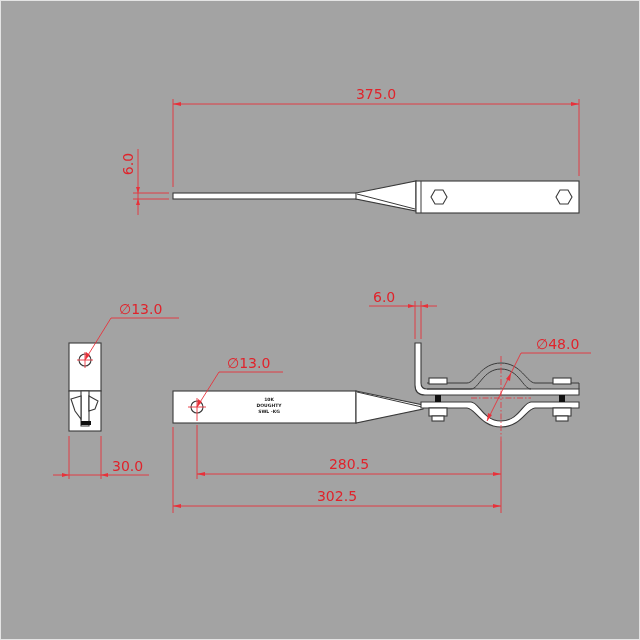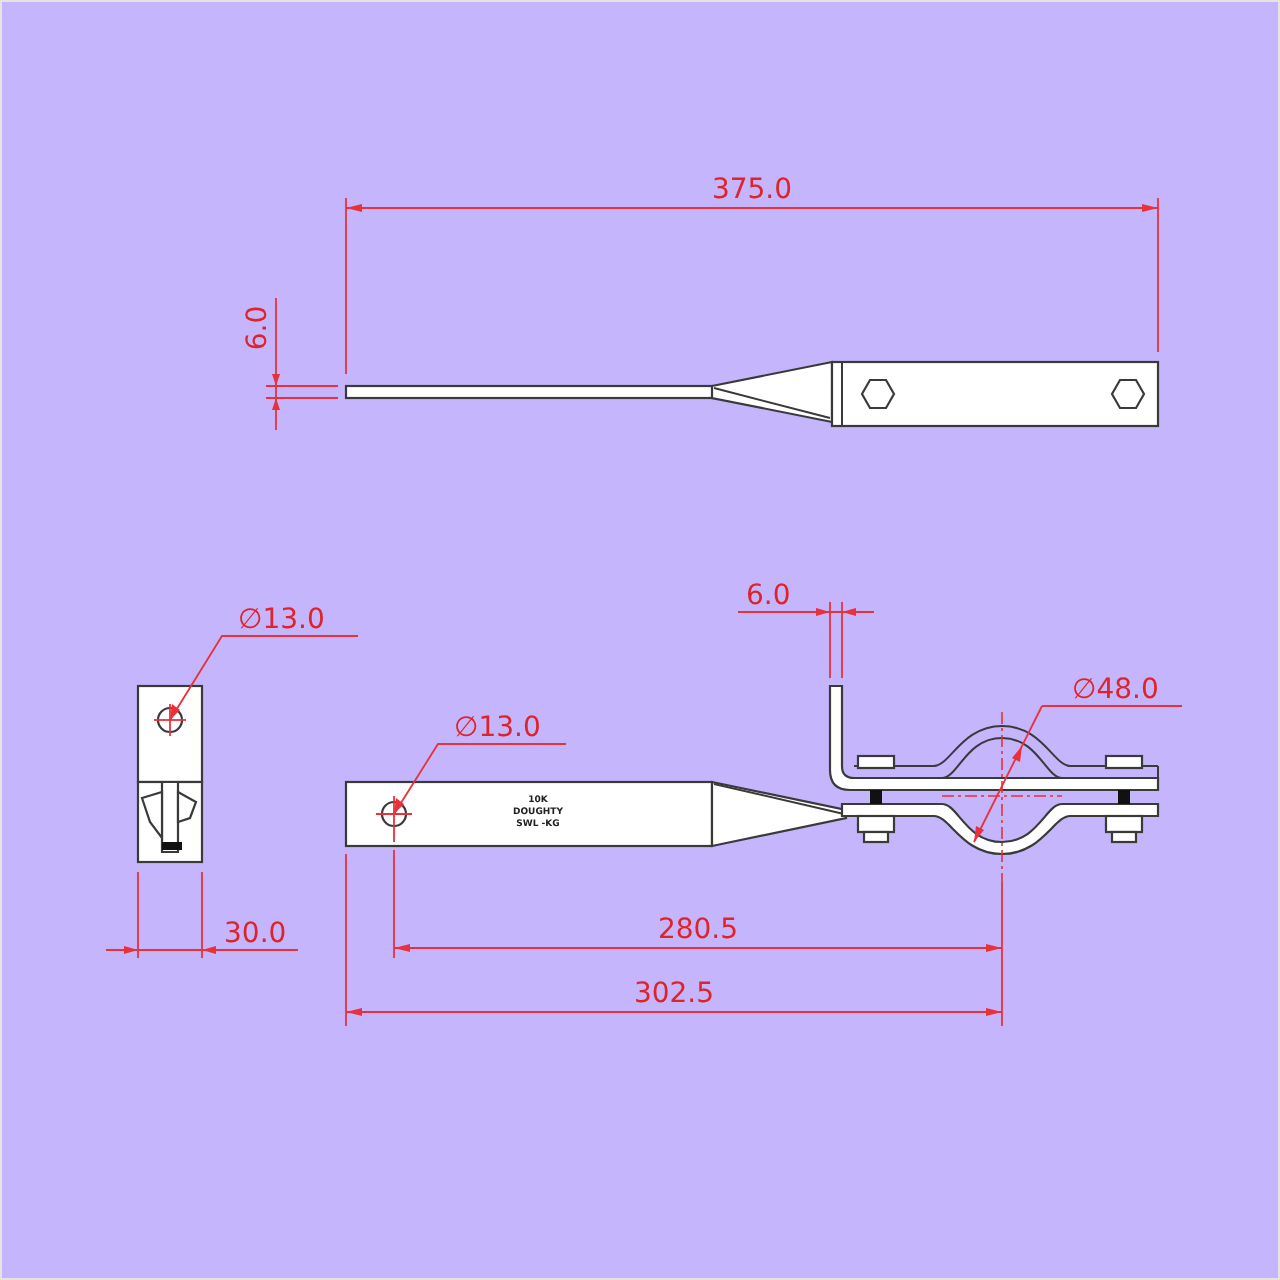--- a/index.html
+++ b/index.html
@@ -1,17 +1,17 @@
 <!DOCTYPE html>
 <html><head>
 <meta charset="utf-8">
 <style>
   html, body { margin: 0; padding: 0; background: #ffffff; }
   body { width: 640px; height: 640px; overflow: hidden; font-family: "DejaVu Sans", sans-serif; }
-  .frame { position: relative; width: 638px; height: 638px; border: 1px solid #e4e4e4; background: #c4b5fd; }
+  .frame { position: relative; width: 638px; height: 638px; border: 1px solid #e4e4e4; background: #a3a3a3; }
   svg { position: absolute; left: 0; top: 0; }
   .dim-text { font-family: "DejaVu Sans", sans-serif; font-size: 14px; fill: #e0232b; }
   .eng-text { font-family: "DejaVu Sans", sans-serif; font-size: 4.5px; font-weight: bold; fill: #222; }
   .part { fill: #fff; stroke: #3a3a3a; stroke-width: 1.1; }
   .part-thin { fill: none; stroke: #3a3a3a; stroke-width: 1; }
   .dim { stroke: #e8313a; stroke-width: 0.9; fill: none; }
   .center { stroke: #e8313a; stroke-width: 0.8; stroke-dasharray: 6 2 1.5 2; fill: none; }
   .arrow { fill: #e8313a; }
 </style>
 </head>

